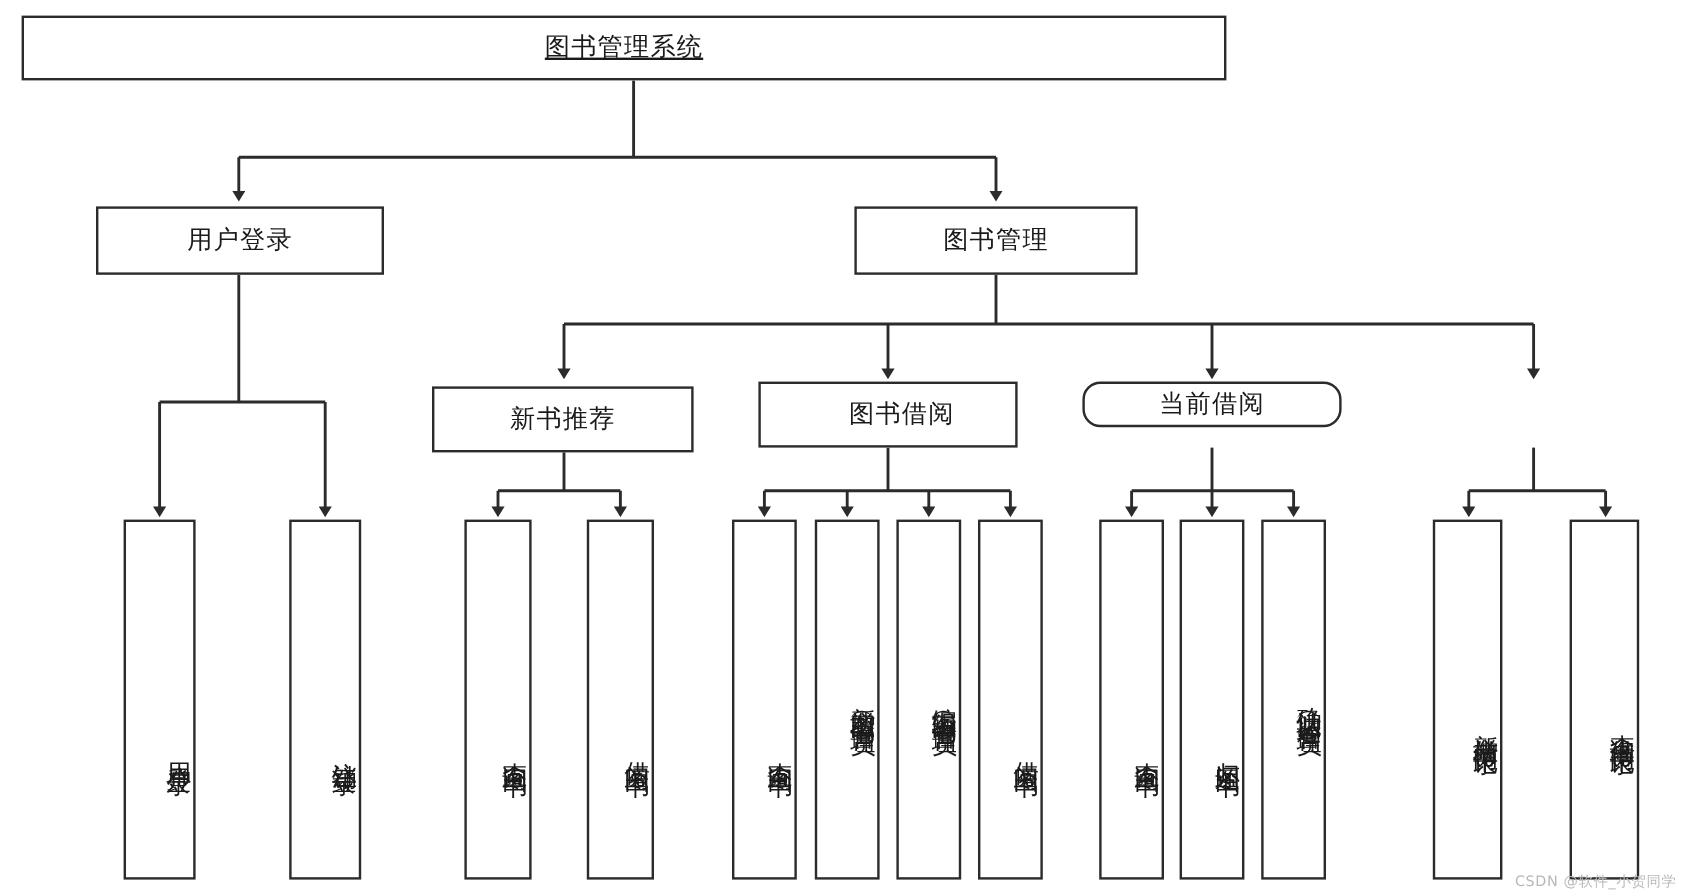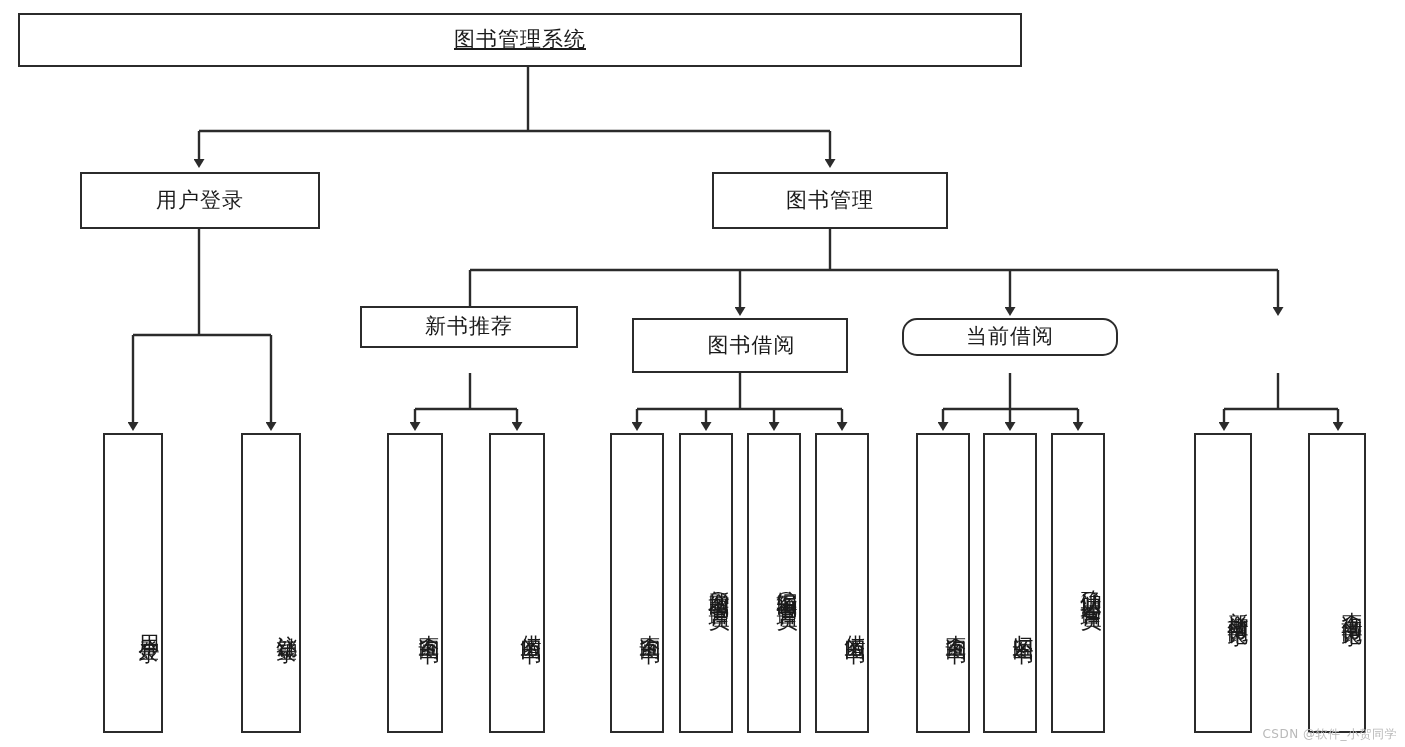--- a/index.html
+++ b/index.html
@@ -123,21 +123,21 @@
     <span>图书管理系统</span>
   </div>
 
   <div class="node horiz" style="left:80px;top:172px;width:240px;height:57px;">
     <span>用户登录</span>
   </div>
   <div class="node horiz" style="left:712px;top:172px;width:236px;height:57px;align-items:center;">
     <span>图书管理</span>
   </div>
 
-  <div class="node horiz" style="left:360px;top:306px;width:218px;height:42px;">
+  <div class="node horiz" style="left:360px;top:322px;width:218px;height:55px;">
     <span>新书推荐</span>
   </div>
   <div class="node horiz" style="left:632px;top:318px;width:216px;height:55px;padding-left:23px;">
     <span>图书借阅</span>
   </div>
   <div class="node horiz" style="left:902px;top:318px;width:216px;height:38px;border-radius:15px;">
     <span>当前借阅</span>
   </div>
 
   <div class="node vert" style="left:103px;top:433px;width:60px;height:300px;padding-top:82px;">

